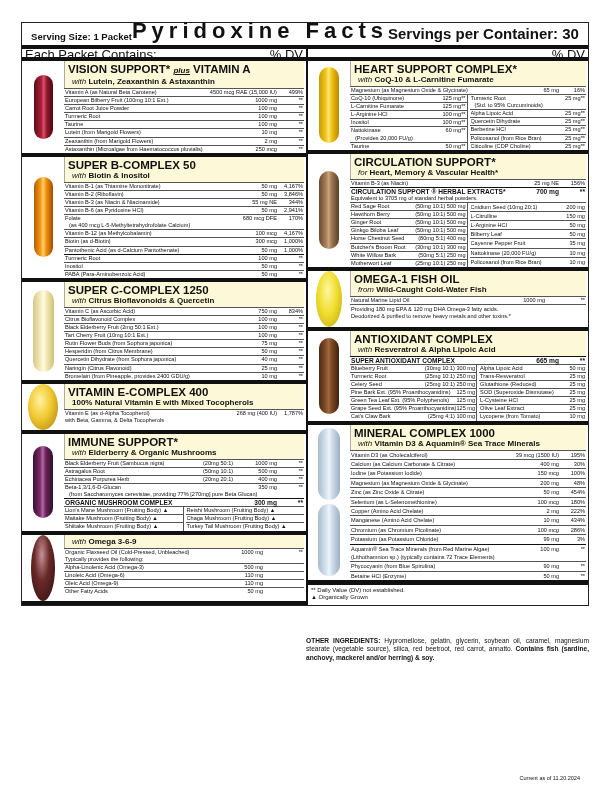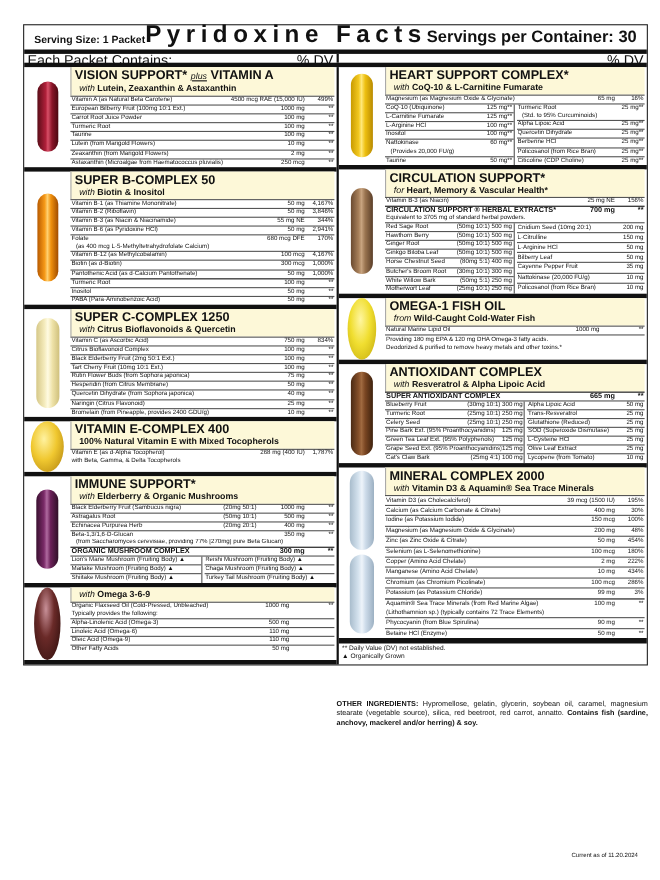--- a/index.html
+++ b/index.html
@@ -14,21 +14,21 @@
 .subhdr .r{flex:1;text-align:right;padding:0 3px;line-height:12px}
 .cols{display:flex}
 .col{width:286px}
 .col.left{border-right:2px solid #111}
 .col.right{flex:1}
 .sec{display:flex;border-bottom:4px solid #111;position:relative}
 .cap{width:42px;flex:none;display:flex;align-items:center;justify-content:center}
 .body{flex:1;padding-right:2px}
 .sh{background:#fdf8d8;padding:2px 3px 1px 3px;border-left:1px solid #aaa}
 .sh .t{font-size:11.5px;font-weight:900;line-height:12px}
-.sh .t i{font-weight:normal;font-size:8px;text-decoration:underline}
+.sh .t i{font-weight:bold;font-size:8px;text-decoration:underline}
 .sh .s{font-size:8px;font-weight:bold;padding-left:4px;line-height:10px}
 .sh .s i{font-weight:normal}
 .rows{font-size:5.6px;line-height:7.1px}
 .row{display:flex;border-top:1px solid #555;padding:0 1px}
 .row .n{flex:1;white-space:nowrap;overflow:hidden}
 .row .a{width:62px;text-align:right;white-space:nowrap}
 .row .d{width:26px;text-align:right}
 .row.bold{font-weight:bold;font-size:6.6px;border-top:1.5px solid #111}
 .row.note{border-top:none}
 .grid2{display:flex;border-top:1px solid #555}
@@ -664,21 +664,21 @@
         </div>
       </div>
 
       <div class="sec" style="border-bottom:5px solid #111">
         <div class="cap" style="flex-direction:column;gap:4px;justify-content:center">
           <div style="width:22px;height:72px;border-radius:11px;background:linear-gradient(90deg,#a8bccc,#d4e2ee 35%,#eef4fa 50%,#cedcea 65%,#9cb0c2)"></div>
           <div style="width:22px;height:72px;border-radius:11px;background:linear-gradient(90deg,#a8bccc,#d4e2ee 35%,#eef4fa 50%,#cedcea 65%,#9cb0c2)"></div>
         </div>
         <div class="body">
           <div class="sh">
-              <div class="t">MINERAL COMPLEX 2000</div>
+              <div class="t">MINERAL COMPLEX 1000</div>
           <div class="s"><i>with</i> <span>Vitamin D3 &amp; Aquamin® Sea Trace Minerals</span></div>
             </div>
           <div class="rows" style="line-height:8.4px">
             <div class="row">
                 <span class="n">Vitamin D3 (as Cholecalciferol)</span>
                 <span class="a">39 mcg (1500 IU)</span>
                 <span class="d">195%</span>
               </div>
             <div class="row">
                 <span class="n">Calcium (as Calcium Carbonate &amp; Citrate)</span>

